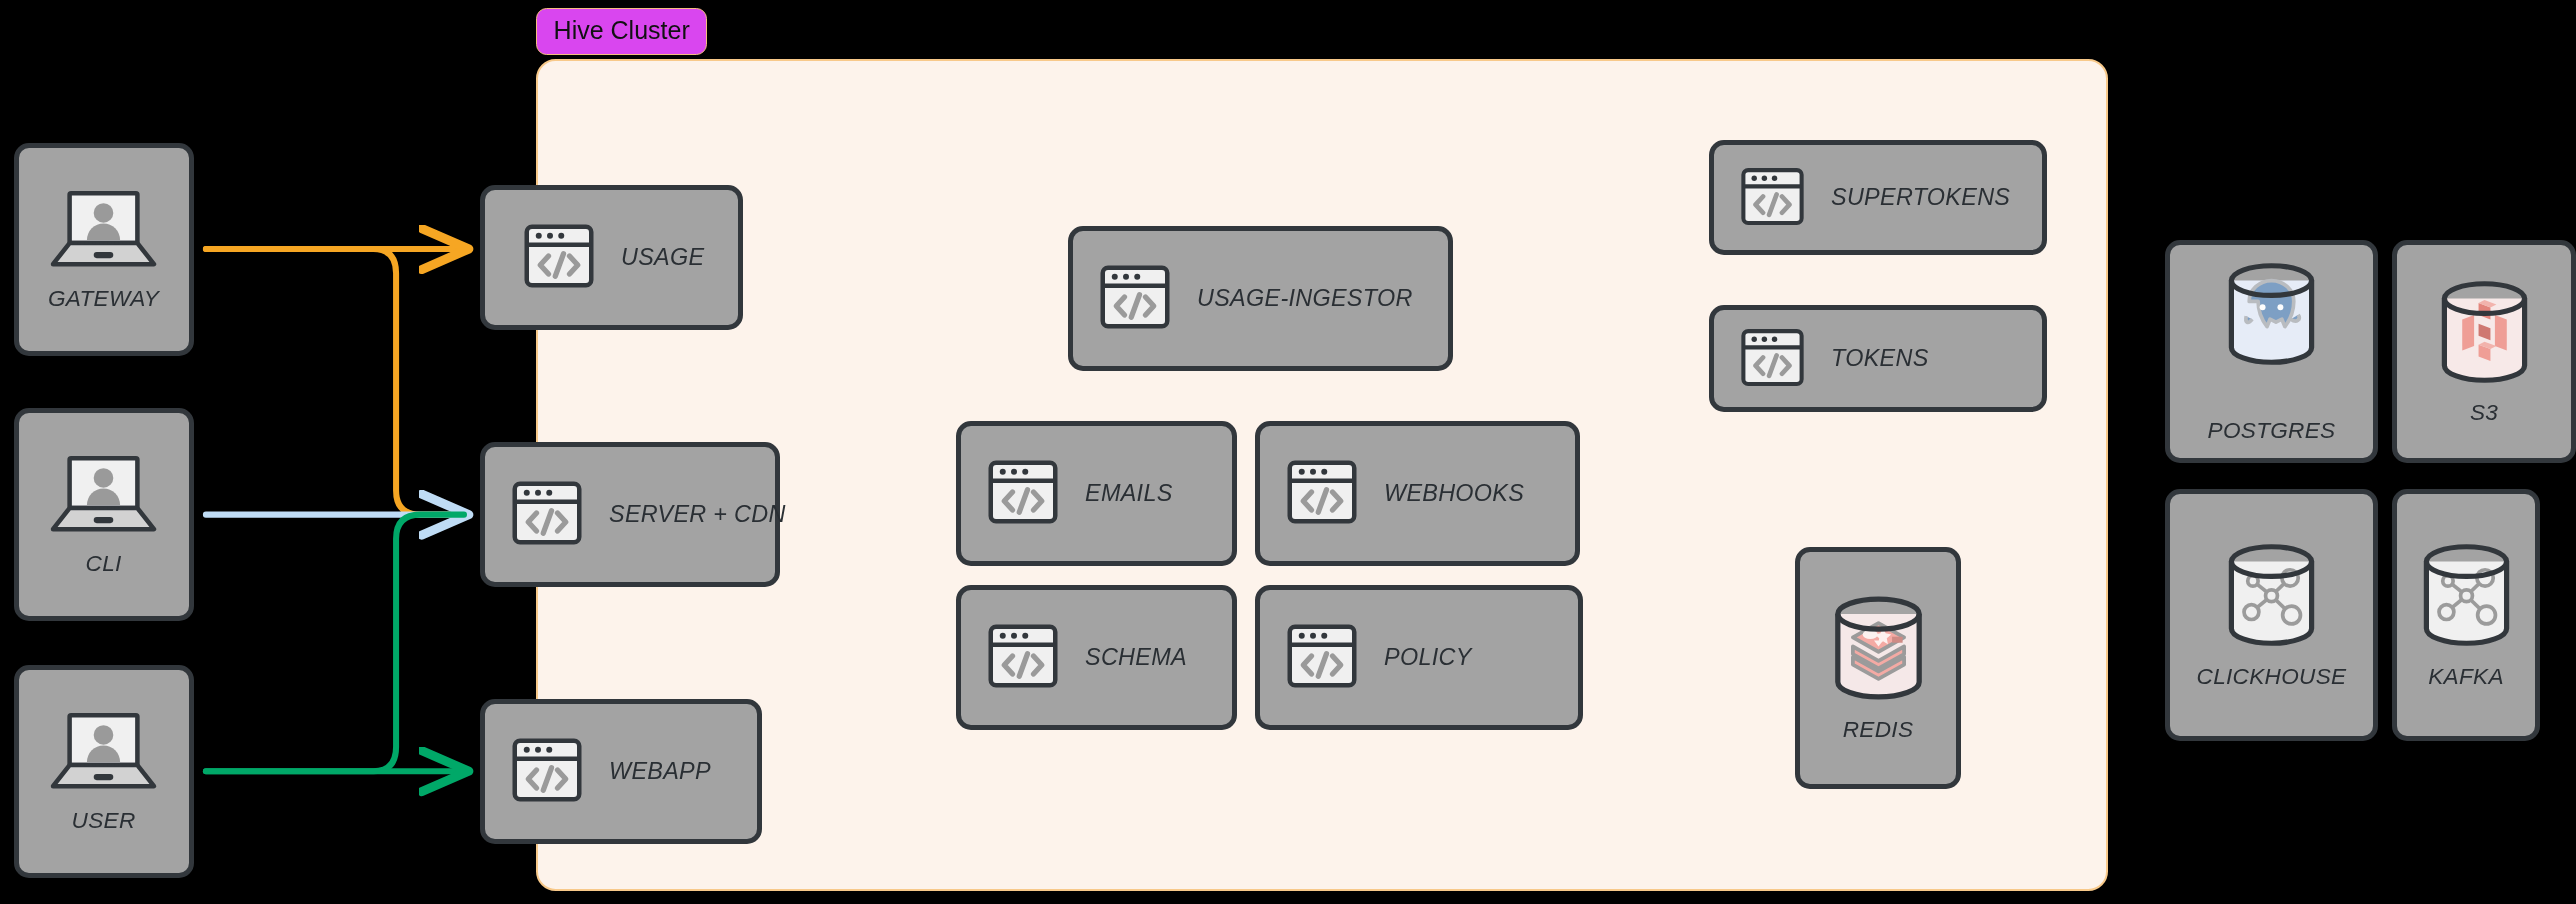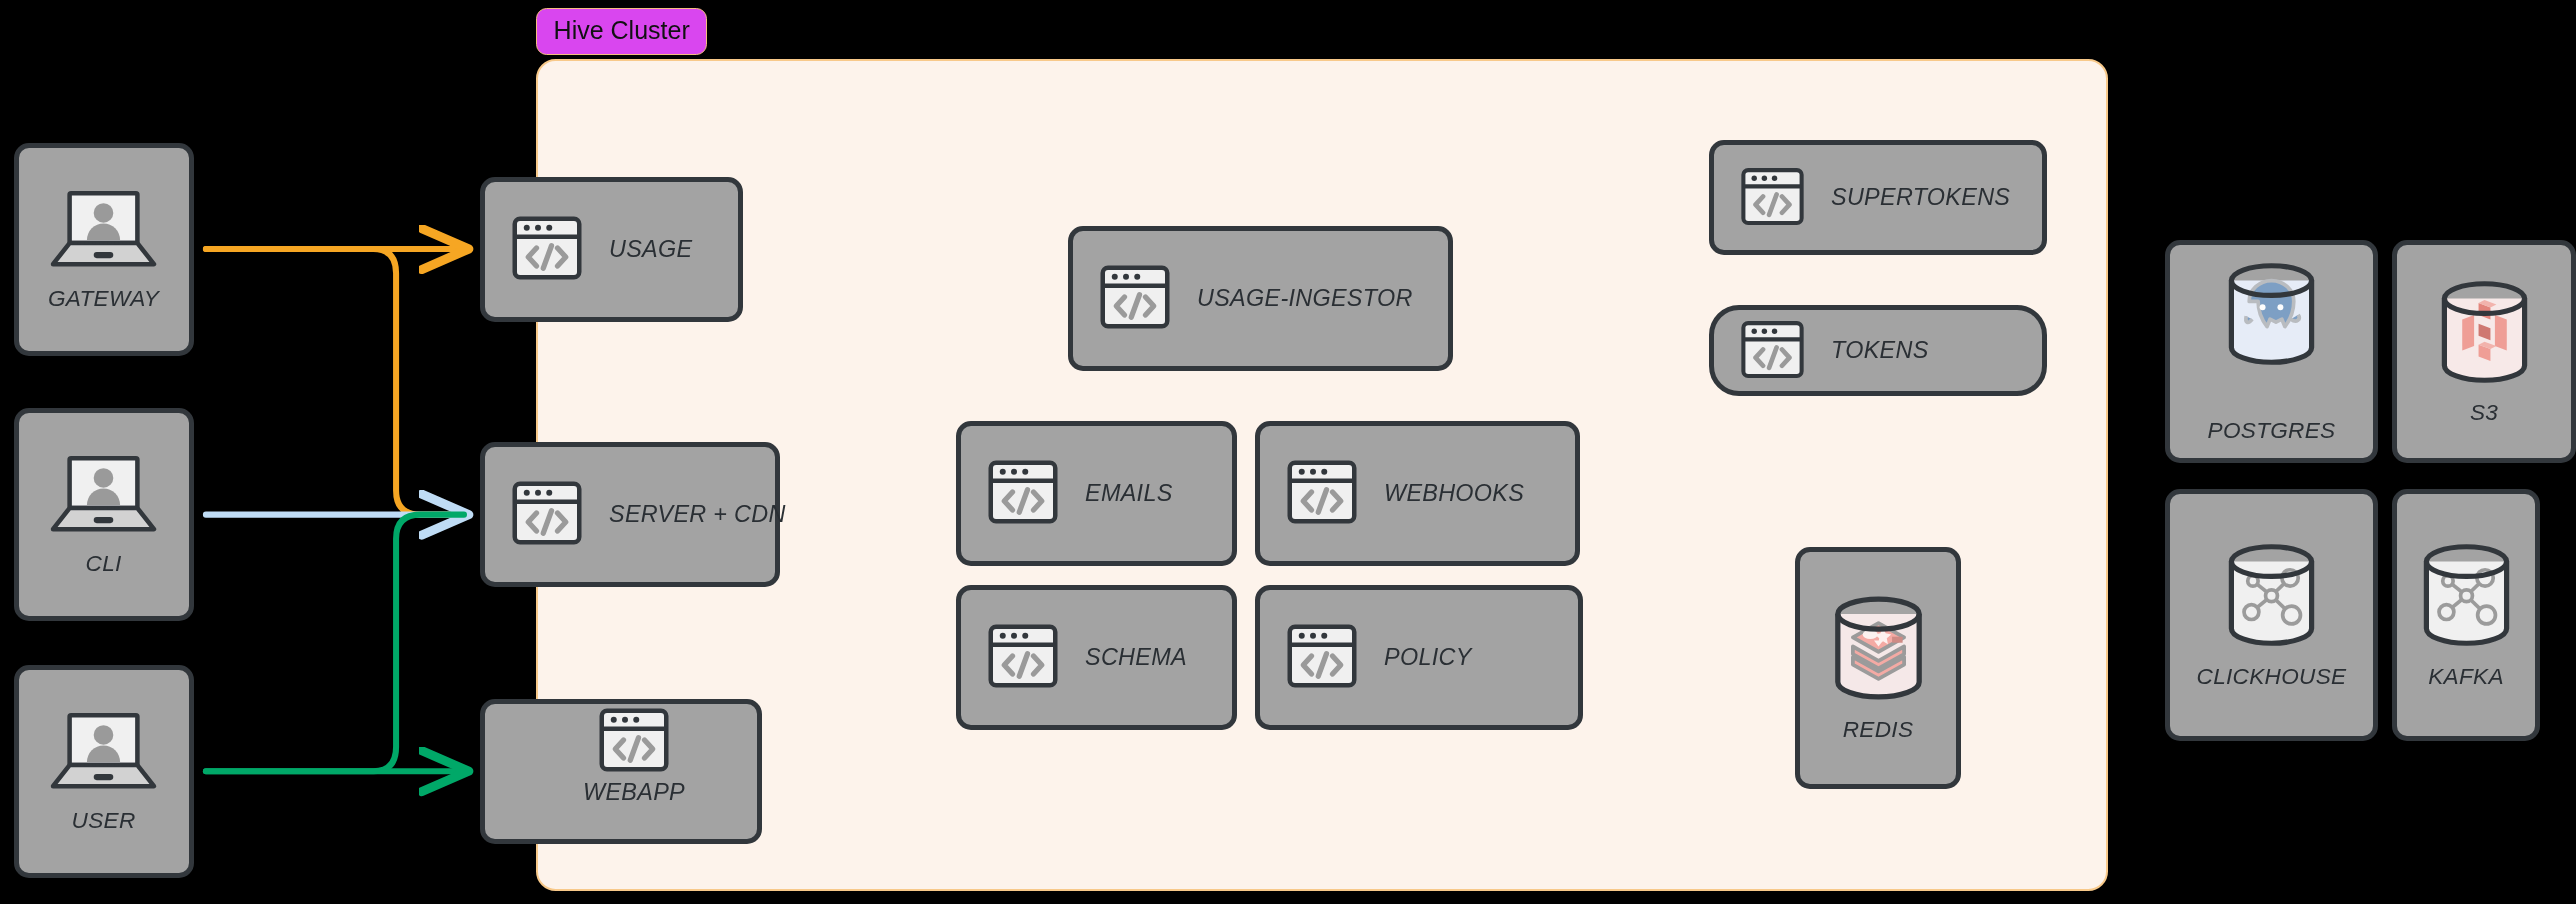--- a/index.html
+++ b/index.html
@@ -136,21 +136,21 @@
         <circle cx="75" cy="34" r="13" fill="#9a9a9a"></circle>
         <path d="M53,70 a22,22 0 0 1 44,0 z" fill="#9a9a9a"></path>
         <path d="M30,74 L120,74 L142,102 L8,102 Z" fill="#d2d2d2" stroke="#32373c" stroke-width="6" stroke-linejoin="round"></path>
         <line x1="30" y1="74" x2="120" y2="74" stroke="#32373c" stroke-width="3" stroke-dasharray="5 5"></line>
         <rect x="62" y="86" width="26" height="8" rx="4" fill="#32373c"></rect>
       </svg>
     </span>
     <span class="node-label">USER</span>
   </div>
 
-  <div class="node svc" style="left:480px; top:177px; width:263px; height:145px;">
+  <div class="node svc" style="left:480px; top:185px; width:263px; height:145px;padding-left:12px;">
     <span class="ico">
       <svg width="72" height="72" viewBox="0 0 96 96">
         <rect x="5" y="9" width="86" height="78" rx="7" fill="#f0f0f0" stroke="#32373c" stroke-width="6"></rect>
         <path d="M5,33 H91" stroke="#32373c" stroke-width="6"></path>
         <circle cx="21" cy="21" r="4" fill="#32373c"></circle>
         <circle cx="36" cy="21" r="4" fill="#32373c"></circle>
         <circle cx="51" cy="21" r="4" fill="#32373c"></circle>
         <path d="M34,48 L23,60 L34,72 M62,48 L73,60 L62,72 M54,45 L43,75" fill="none" stroke="#9a9a9a" stroke-width="7" stroke-linecap="round" stroke-linejoin="round"></path>
       </svg>
     </span>
@@ -164,21 +164,21 @@
         <path d="M5,33 H91" stroke="#32373c" stroke-width="6"></path>
         <circle cx="21" cy="21" r="4" fill="#32373c"></circle>
         <circle cx="36" cy="21" r="4" fill="#32373c"></circle>
         <circle cx="51" cy="21" r="4" fill="#32373c"></circle>
         <path d="M34,48 L23,60 L34,72 M62,48 L73,60 L62,72 M54,45 L43,75" fill="none" stroke="#9a9a9a" stroke-width="7" stroke-linecap="round" stroke-linejoin="round"></path>
       </svg>
     </span>
     <span class="node-label">SERVER + CDN</span>
   </div>
 
-  <div class="node svc" style="left:480px; top:699px; width:282px; height:145px;flex-direction:column;">
+  <div class="node svc" style="left:480px; top:699px; width:282px; height:145px;">
     <span class="ico">
       <svg width="72" height="72" viewBox="0 0 96 96">
         <rect x="5" y="9" width="86" height="78" rx="7" fill="#f0f0f0" stroke="#32373c" stroke-width="6"></rect>
         <path d="M5,33 H91" stroke="#32373c" stroke-width="6"></path>
         <circle cx="21" cy="21" r="4" fill="#32373c"></circle>
         <circle cx="36" cy="21" r="4" fill="#32373c"></circle>
         <circle cx="51" cy="21" r="4" fill="#32373c"></circle>
         <path d="M34,48 L23,60 L34,72 M62,48 L73,60 L62,72 M54,45 L43,75" fill="none" stroke="#9a9a9a" stroke-width="7" stroke-linecap="round" stroke-linejoin="round"></path>
       </svg>
     </span>
@@ -262,21 +262,21 @@
         <path d="M5,33 H91" stroke="#32373c" stroke-width="6"></path>
         <circle cx="21" cy="21" r="4" fill="#32373c"></circle>
         <circle cx="36" cy="21" r="4" fill="#32373c"></circle>
         <circle cx="51" cy="21" r="4" fill="#32373c"></circle>
         <path d="M34,48 L23,60 L34,72 M62,48 L73,60 L62,72 M54,45 L43,75" fill="none" stroke="#9a9a9a" stroke-width="7" stroke-linecap="round" stroke-linejoin="round"></path>
       </svg>
     </span>
     <span class="node-label">SUPERTOKENS</span>
   </div>
 
-  <div class="node svc" style="left:1709px; top:305px; width:338px; height:91px;border-radius:30px;">
+  <div class="node svc" style="left:1709px; top:305px; width:338px; height:107px;">
     <span class="ico">
       <svg width="65" height="65" viewBox="0 0 96 96">
         <rect x="5" y="9" width="86" height="78" rx="7" fill="#f0f0f0" stroke="#32373c" stroke-width="6"></rect>
         <path d="M5,33 H91" stroke="#32373c" stroke-width="6"></path>
         <circle cx="21" cy="21" r="4" fill="#32373c"></circle>
         <circle cx="36" cy="21" r="4" fill="#32373c"></circle>
         <circle cx="51" cy="21" r="4" fill="#32373c"></circle>
         <path d="M34,48 L23,60 L34,72 M62,48 L73,60 L62,72 M54,45 L43,75" fill="none" stroke="#9a9a9a" stroke-width="7" stroke-linecap="round" stroke-linejoin="round"></path>
       </svg>
     </span>

